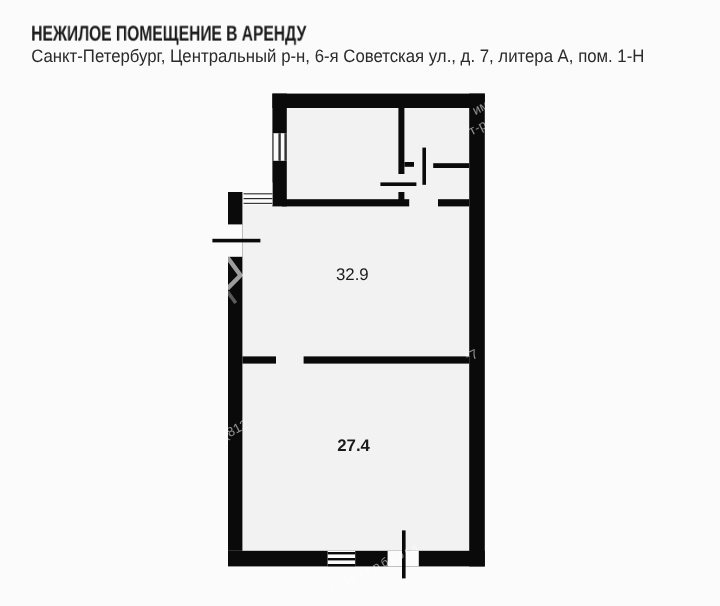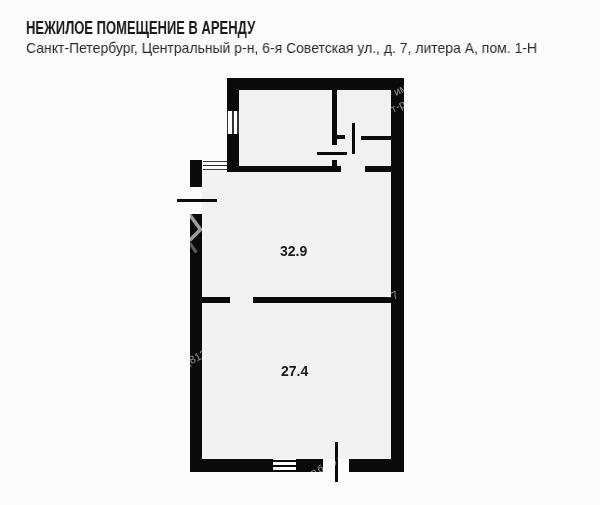--- a/index.html
+++ b/index.html
@@ -52,21 +52,21 @@
   <div class="line" style="left:177px;top:199px;width:40px;height:2.5px;"></div>
 
   <div class="white" style="left:273px;top:459px;width:23px;height:13px;"></div>
   <div class="line" style="left:273px;top:459.5px;width:23px;height:2px;"></div>
   <div class="line" style="left:273px;top:464.5px;width:23px;height:2px;"></div>
   <div class="line" style="left:273px;top:469.5px;width:23px;height:2px;"></div>
 
   <div class="white" style="left:323px;top:459px;width:26px;height:13px;"></div>
   <div class="line" style="left:335px;top:442px;width:3px;height:40px;"></div>
 
-  <div class="abs txt" style="left:280px;top:243px;font-size:14px;font-weight:bold;color:#1a1a1a;">32.9</div>
+  <div class="abs txt" style="left:280px;top:220px;font-size:14px;font-weight:normal;color:#1a1a1a;">32.9</div>
   <div class="abs txt" style="left:281px;top:363.2px;font-size:14px;font-weight:bold;color:#1a1a1a;text-align:right;">27.4</div>
 
   <svg class="abs" style="left:0;top:0;will-change:transform;" width="600" height="505" viewBox="0 0 600 505">
     <g fill="rgba(255,255,255,0.55)" font-family="Liberation Sans, sans-serif">
       <text x="396" y="96" font-size="11" transform="rotate(-27 396 96)">им</text>
       <text x="393" y="113" font-size="11" transform="rotate(-27 393 113)">т-ре</text>
       <text x="390" y="302" font-size="11" transform="rotate(-27 390 302)">*7</text>
       <text x="188" y="366" font-size="11" transform="rotate(-27 188 366)">(812</text>
       <text x="276" y="494" font-size="10" letter-spacing="2" transform="rotate(-26 276 494)">т-петербурга</text>
       <g fill="none" stroke="rgba(255,255,255,0.6)">

